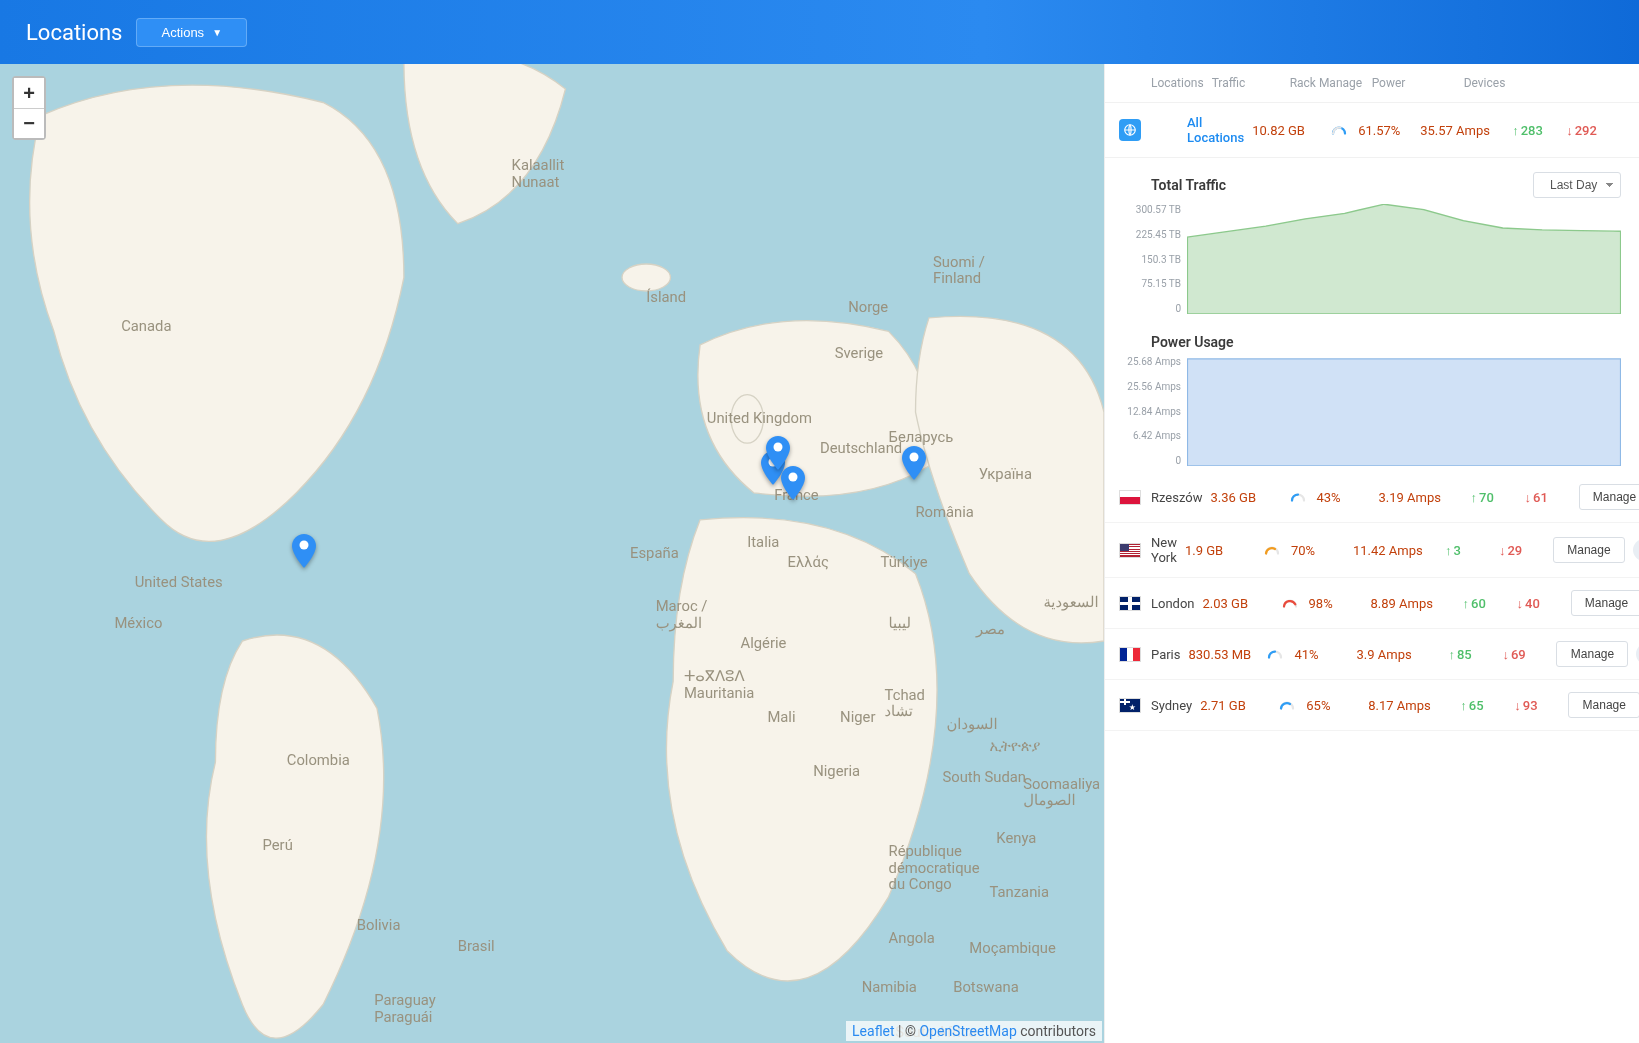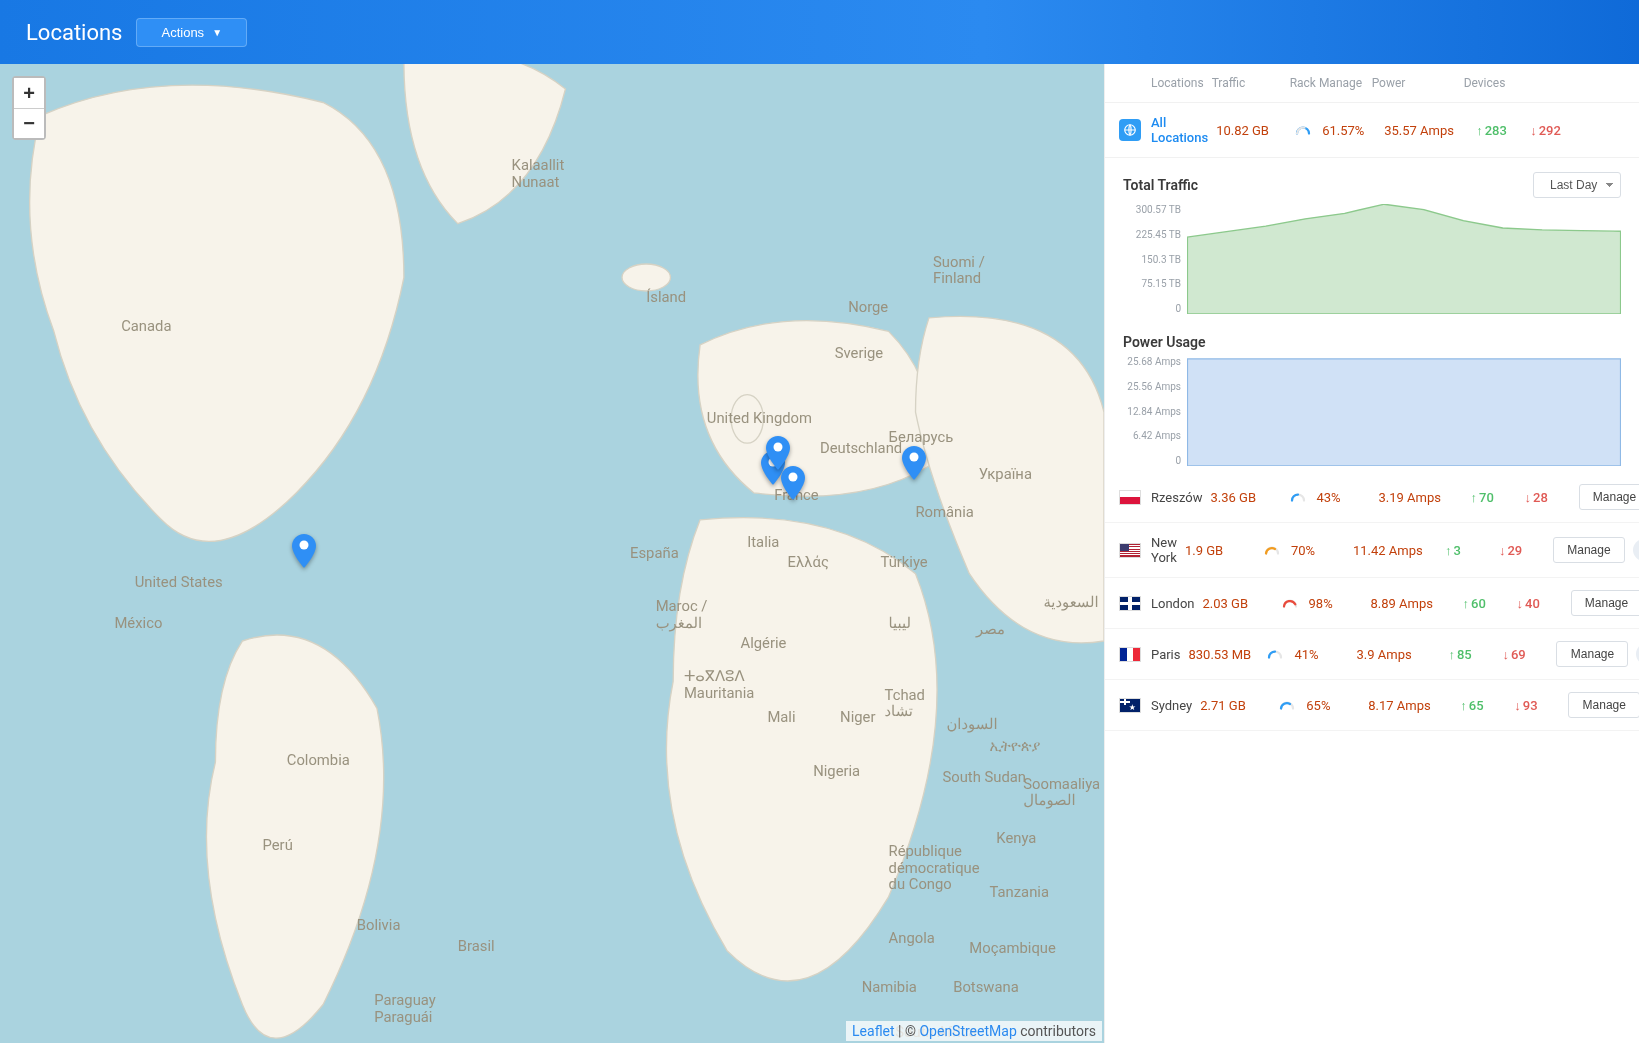--- a/index.html
+++ b/index.html
@@ -67,21 +67,21 @@
   padding: 12px 14px;
 }
 .col-headers {
   grid-template-columns: 24px 1fr 70px 74px 84px 92px 72px 24px;
   font-size: 12px; color: #9aa1a9; border-bottom: 1px solid #f1f1f1;
 }
 
 .loc-row { border-bottom: 1px solid #f3f3f3; }
 .loc-row.summary { border-bottom: 1px solid #f1f1f1; }
 .loc-row .name { color: #464646; }
-.loc-row.summary .name { color: #1d8bf1; font-weight: 500; }
+.loc-row.summary .name { color: #1d8bf1; font-weight: 500; margin-left: 36px; }
 .loc-row .traffic, .loc-row .power, .loc-row .rack { color: #c2410c; }
 .loc-row .up { color: #4fbf6a; font-weight: 500; }
 .loc-row .down { color: #e05a55; font-weight: 500; }
 
 .icon-globe {
   width: 22px; height: 22px; border-radius: 4px; background: #2f9df5;
   display: inline-flex; align-items: center; justify-content: center;
   color: #fff; font-size: 12px;
 }
 .flag {
@@ -98,21 +98,21 @@
   padding: 5px 10px; font-size: 12px; color: #444; cursor: pointer;
 }
 .expand-btn {
   width: 22px; height: 22px; border-radius: 50%; border: none;
   background: #e9eef4; color: #6c7a89; cursor: pointer;
   display: inline-flex; align-items: center; justify-content: center; font-size: 11px;
 }
 
 .chart-block { padding: 14px 18px 6px; }
 .chart-head { display: flex; justify-content: space-between; align-items: center; margin-bottom: 6px; }
-.chart-title { font-size: 14px; font-weight: 600; color: #3a3a3a; }
+.chart-title { font-size: 14px; font-weight: 600; color: #3a3a3a; margin-left: 28px; }
 .range-select {
   border: 1px solid #d9dee4; border-radius: 3px; background: #fff;
   padding: 5px 22px 5px 16px; font-size: 12px; color: #555;
   appearance: none; cursor: pointer;
   background-image: linear-gradient(45deg, transparent 50%, #888 50%), linear-gradient(135deg, #888 50%, transparent 50%);
   background-position: right 10px center, right 6px center;
   background-size: 4px 4px, 4px 4px; background-repeat: no-repeat;
 }
 .chart-wrap { display: flex; height: 110px; }
 .y-axis { display: flex; flex-direction: column; justify-content: space-between; font-size: 10px; color: #9aa1a9; width: 64px; text-align: right; padding-right: 6px; }
@@ -353,21 +353,21 @@
           <span class="flag flag-pl"></span>
           <span class="name">Rzeszów</span>
           <span class="traffic">3.36 GB</span>
           <span><svg class="gauge" viewBox="0 0 24 24">
               <path d="M4 18a8 8 0 0 1 16 0" fill="none" stroke="#e6e6e6" stroke-width="3" stroke-linecap="round"></path>
               <path d="M4 18a8 8 0 0 1 8 -8" fill="none" stroke="#2f9df5" stroke-width="3" stroke-linecap="round"></path>
             </svg></span>
           <span class="rack">43%</span>
           <span class="power">3.19 Amps</span>
           <span class="up arrow-up">70</span>
-          <span class="down arrow-down">28</span>
+          <span class="down arrow-down">61</span>
           <button class="manage-btn">Manage</button>
         </div>
         <div class="loc-row">
           <span class="flag flag-us"></span>
           <span class="name">New York</span>
           <span class="traffic">1.9 GB</span>
           <span><svg class="gauge" viewBox="0 0 24 24">
               <path d="M4 18a8 8 0 0 1 16 0" fill="none" stroke="#e6e6e6" stroke-width="3" stroke-linecap="round"></path>
               <path d="M4 18a8 8 0 0 1 12 -6" fill="none" stroke="#f29c1f" stroke-width="3" stroke-linecap="round"></path>
             </svg></span>

